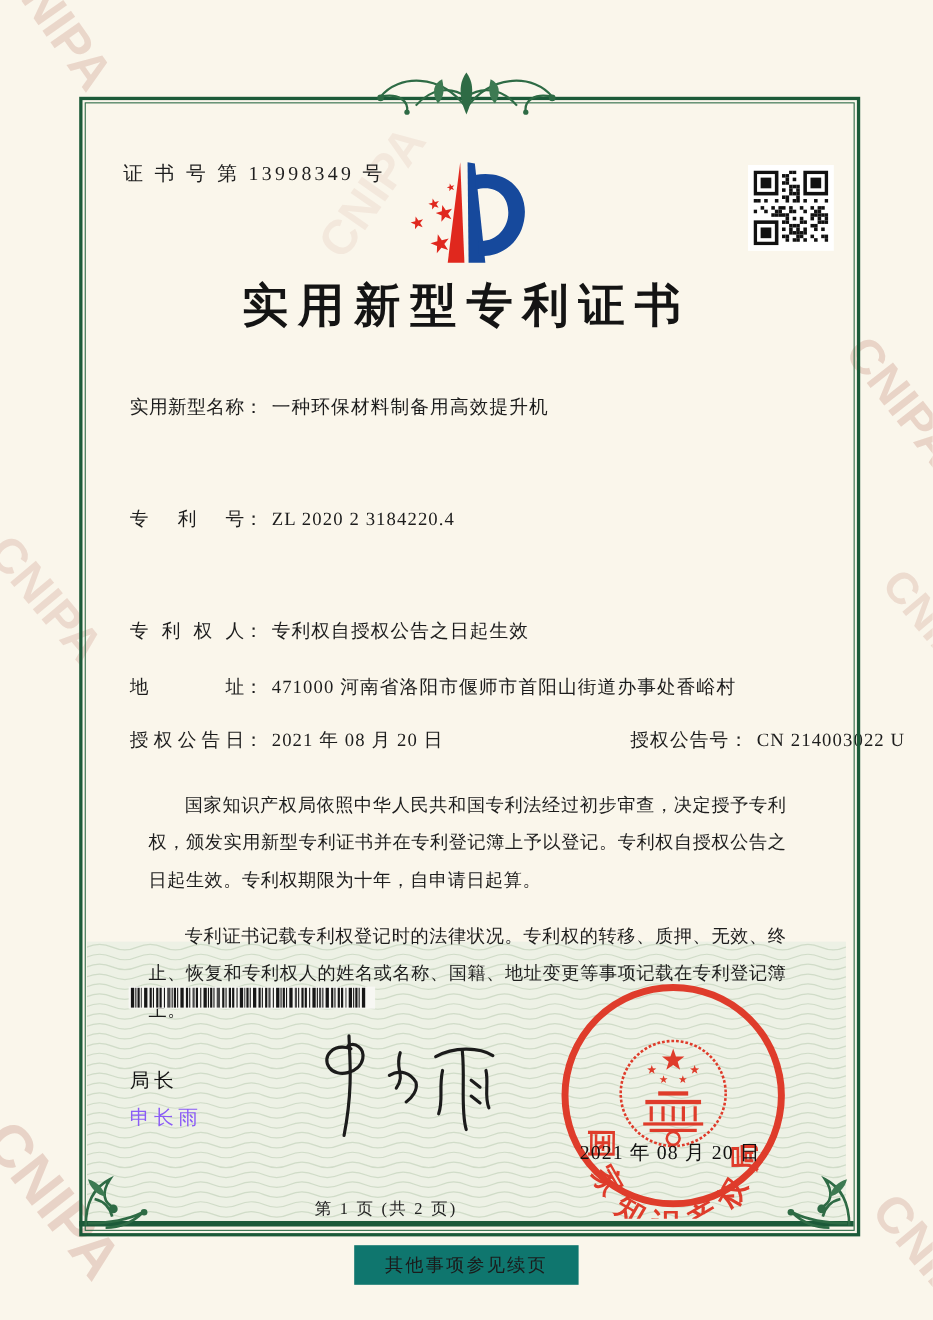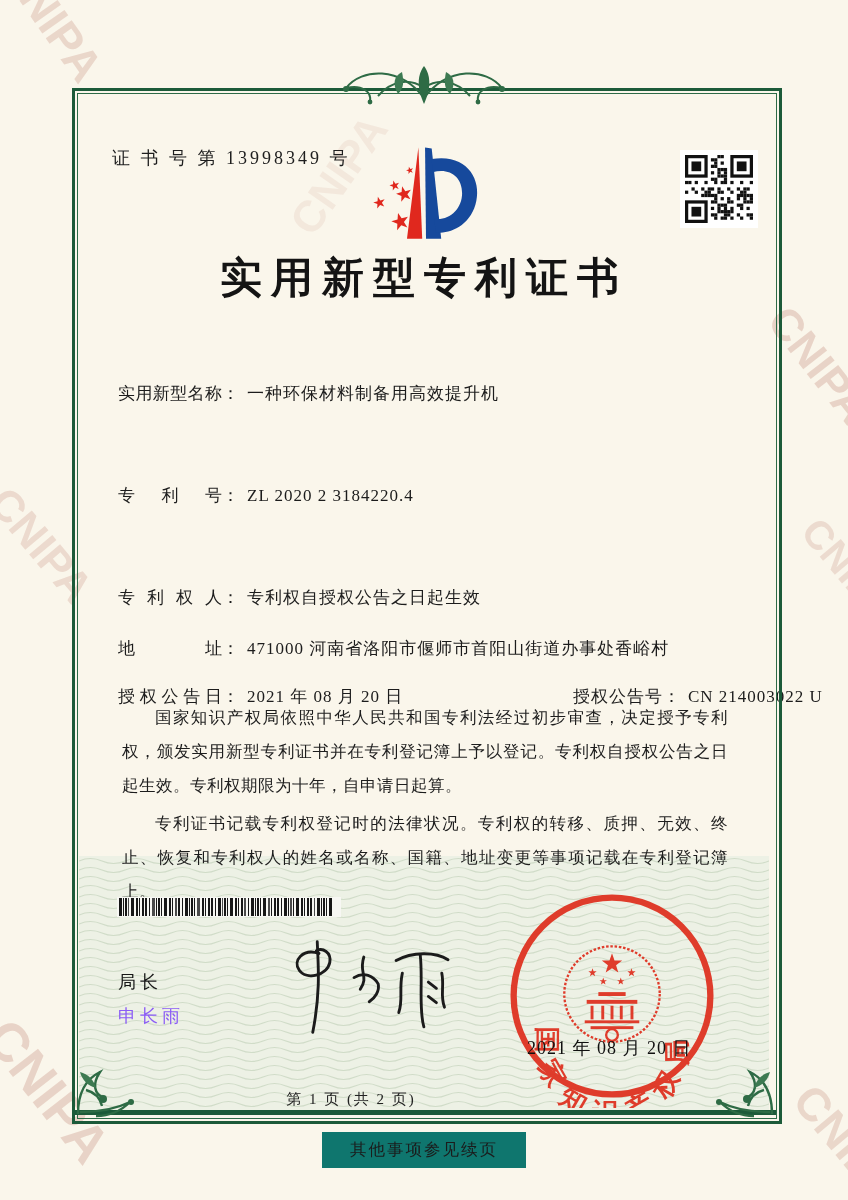--- a/index.html
+++ b/index.html
@@ -21,29 +21,29 @@
   
   .waves{position:absolute;left:79px;top:856px;width:690px;height:258px;background:#edf1e5;z-index:1;}
 
   .content{position:absolute;inset:0;z-index:2;}
 
   .cert-no{position:absolute;left:112px;top:146px;font-size:18px;letter-spacing:3px;color:#1e1e1e;}
   .logo{position:absolute;left:350px;top:140px;}
   .qr{position:absolute;left:680px;top:150px;width:78px;height:78px;background:#ffffff;padding:5px;box-sizing:border-box;}
   .title{position:absolute;left:0;top:250px;width:848px;margin:0;text-align:center;font-size:42px;font-weight:bold;letter-spacing:9px;color:#141414;}
 
-  .field{position:absolute;left:118px;font-size:17px;color:#1c1c1c;white-space:nowrap;margin-top:24px;}
+  .field{position:absolute;left:118px;font-size:17px;color:#1c1c1c;white-space:nowrap;}
   .flabel{display:inline-block;width:104px;text-align:justify;text-align-last:justify;vertical-align:top;}
   .fcolon{display:inline-block;margin-right:8px;}
   .fvalue{letter-spacing:1px;}
   .grant2{position:absolute;left:455px;top:0;}
   .grant2 .flabel{width:auto;text-align-last:auto;letter-spacing:1px;}
 
   .paras{position:absolute;left:118px;top:698px;width:614px;font-size:16.5px;line-height:34px;color:#1d1d1d;letter-spacing:0.5px;}
-  .paras p{margin:4px;text-indent:2em;text-align:justify;font-family:Liberation Mono, monospace;}
+  .paras p{margin:17px;text-indent:2em;text-align:justify;}
 
   .barcode{position:absolute;left:117px;top:897px;width:224px;height:20px;background:#f7f7f3;z-index:2;}
 
   .signer-role{position:absolute;left:118px;top:970px;font-size:18px;letter-spacing:4px;color:#161616;z-index:2;}
   .signer-name{position:absolute;left:118px;top:1004px;font-size:18px;letter-spacing:4px;color:#8b5cf6;z-index:2;text-align:center;}
   .signature{position:absolute;left:242px;top:932px;z-index:2;}
 
   .seal{position:absolute;left:500px;top:884px;z-index:3;opacity:0.93;}
   .seal-date{position:absolute;left:527px;top:1036px;font-size:18px;letter-spacing:1px;color:#101010;z-index:4;white-space:nowrap;}
 

